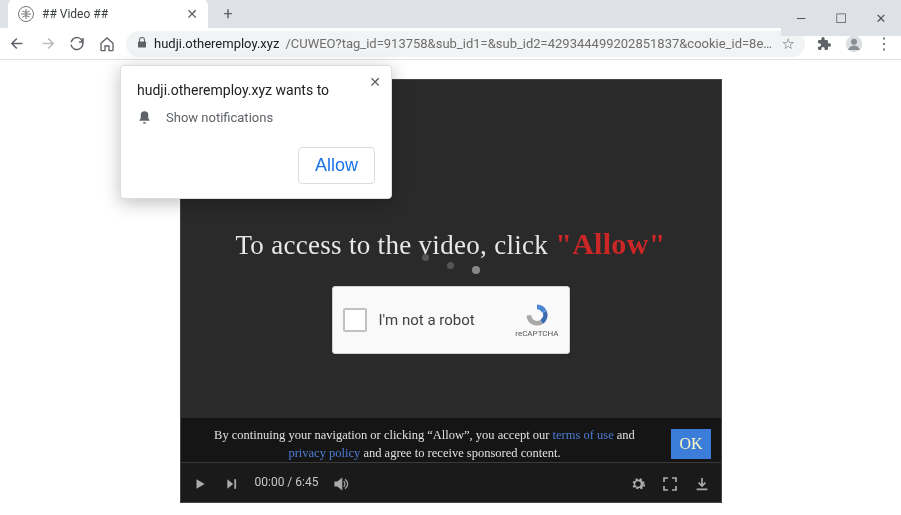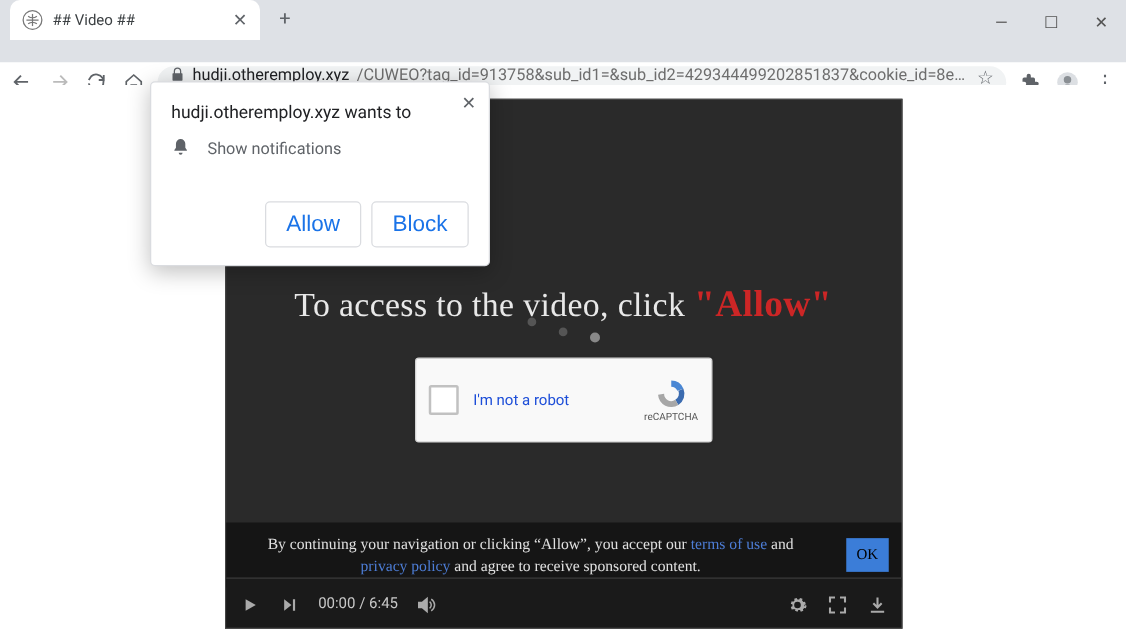--- a/index.html
+++ b/index.html
@@ -20,24 +20,24 @@
       align-items: center;
       background: #dee1e6;
     }
     .window-btn {
       width: 40px; height: 30px;
       display: flex; align-items: center; justify-content: center;
       color: #555; font-size: 13px;
     }
     
     .tab-strip {
-      height: 50px;
+      height: 28px;
       background: #dee1e6;
       display: flex;
-      align-items: flex-start;
+      align-items: center;
       padding-left: 8px;
     }
     .tab {
       background: #fff;
       height: 32px;
       width: 200px;
       border-radius: 8px 8px 0 0;
       display: flex;
       align-items: center;
       padding: 0 10px;
@@ -87,21 +87,21 @@
       color: #5f6368;
       font-size: 16px;
     }
     .toolbar-icon.disabled { color: #bbb; }
     .omnibox {
       flex: 1;
       height: 26px;
       background: #f1f3f4;
       border-radius: 13px;
       display: flex;
-      align-items: flex-start;
+      align-items: center;
       padding: 0 10px;
       font-size: 13px;
       color: #202124;
       gap: 6px;
       overflow: hidden;
     }
     .lock-icon { color: #5f6368; font-size: 12px; }
     .url-host { color: #202124; }
     .url-path { color: #6e6e6e; white-space: nowrap; overflow: hidden; text-overflow: ellipsis; flex: 1; }
     .star-icon { color: #5f6368; font-size: 15px; }
@@ -166,21 +166,21 @@
       padding: 0 10px;
       gap: 12px;
       box-shadow: 0 0 3px rgba(0,0,0,0.08);
     }
     .recaptcha-check {
       width: 24px; height: 24px;
       border: 2px solid #c1c1c1;
       border-radius: 2px;
       background: #fff;
     }
-    .recaptcha-label { font-size: 12px; color: #1d4ed8; flex: 1; }
+    .recaptcha-label { font-size: 15px; color: #404040; flex: 1; }
     .recaptcha-logo { font-size: 8px; color: #555; }
     .recaptcha-logo svg { display:block; margin: 0 auto 1px;}
     
     .video-controls {
       position: absolute;
       bottom: 0; left: 0; right: 0;
       height: 40px;
       background: #1a1a1a;
       border-top: 1px solid #3a3a3a;
       display: flex;
@@ -202,24 +202,24 @@
       line-height: 1.45;
       text-align: center;
       font-family: Liberation Serif, serif;
     }
     .cookie-banner a { color: #4d7dd6; text-decoration: none; }
     .cookie-ok {
       position: absolute;
       right: 10px; top: 50%;
       transform: translateY(-50%);
       background: #3b7dd8;
-      color: #000000;
+      color: #fef9c3;
       border: none;
       padding: 6px 8px;
-      font-size: 12px;
+      font-size: 16px;
       font-family: inherit;
     }
     
     .perm-popup {
       position: absolute;
       top: 65px; left: 120px;
       width: 272px;
       background: #fff;
       border: 1px solid #dadce0;
       border-radius: 4px;
@@ -227,21 +227,21 @@
       padding: 16px 16px 14px;
       font-size: 13px;
       color: #3c4043;
       z-index: 100;
     }
     .perm-close {
       position: absolute; top: 8px; right: 10px;
       font-size: 14px; color: #5f6368; cursor: pointer;
     }
     .perm-title { font-size: 14px; color: #202124; margin-bottom: 12px; }
-    .perm-row { display: flex; align-items: center; gap: 14px; margin-bottom: 32px; color: #5f6368; }
+    .perm-row { display: flex; align-items: flex-start; gap: 14px; margin-bottom: 19px; color: #5f6368; }
     .perm-buttons { display: flex; justify-content: flex-end; gap: 8px; }
     .perm-btn {
       border: 1px solid #dadce0;
       background: #fff;
       color: #1a73e8;
       padding: 7px 16px;
       font-size: 18px;
       border-radius: 4px;
       cursor: pointer;
     }
@@ -396,15 +396,14 @@
   <div class="perm-row">
     <span>
       <svg width="15" height="15" viewBox="0 0 24 24" fill="#5f6368">
           <path d="M12 2a6 6 0 0 0-6 6v5l-2 3v1h16v-1l-2-3V8a6 6 0 0 0-6-6zm0 20a2.5 2.5 0 0 0 2.5-2.5h-5A2.5 2.5 0 0 0 12 22z"></path>
         </svg>
     </span>
     <span>Show notifications</span>
   </div>
   <div class="perm-buttons">
     <button class="perm-btn">Allow</button>
-    <button class="perm-btn">Block</button>
   </div>
 </div>
 
 </body></html>

